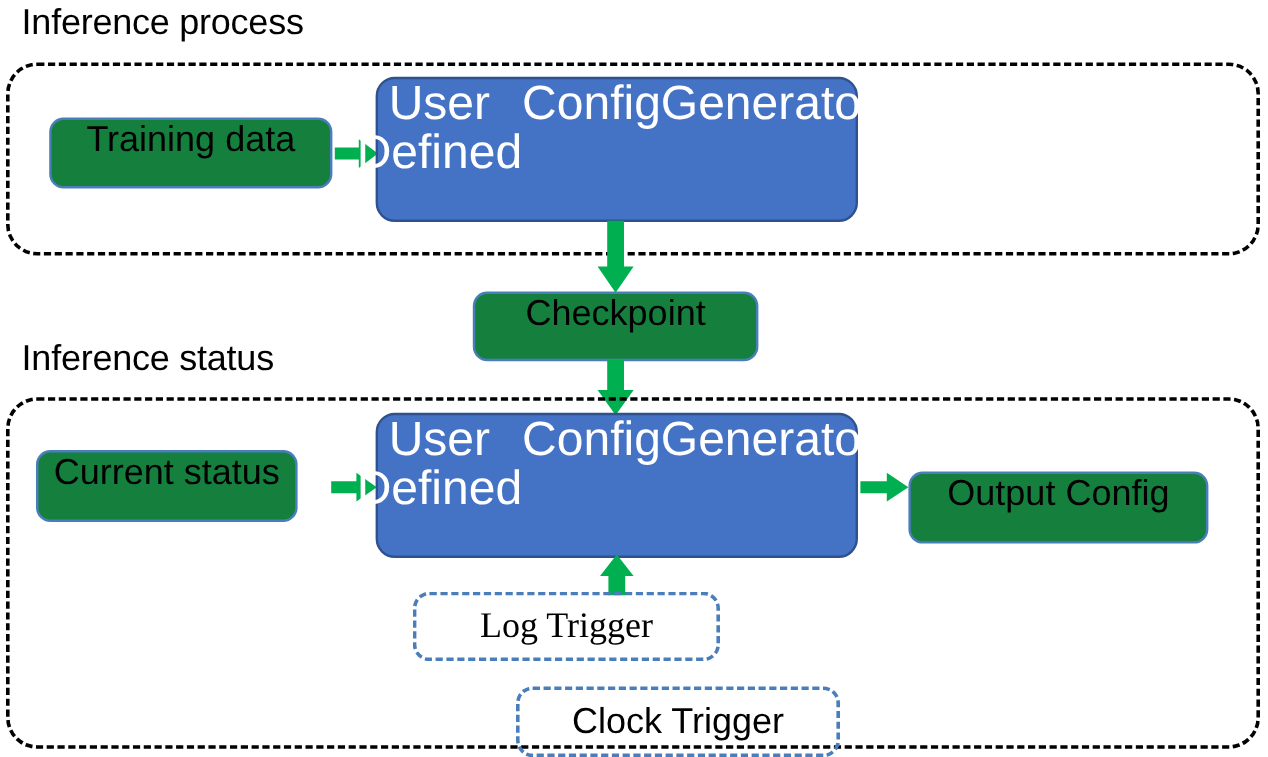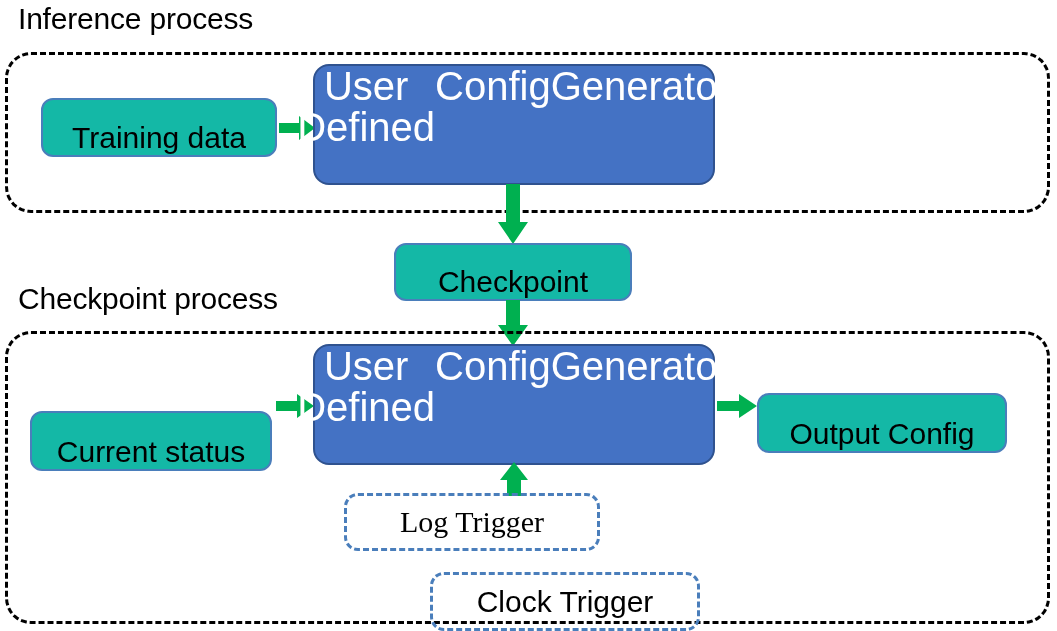--- a/index.html
+++ b/index.html
@@ -52,26 +52,26 @@
     font-size: 40px;
     line-height: 41px;
     text-align: center;
   }
   .node-blue .l1, .node-blue .l2 { display: block; }
 
   
   .node-white {
     position: absolute;
     box-sizing: border-box;
-    background: #14b8a6;
+    background: #15803d;
     border: 2px solid #4A7EBB;
     border-radius: 12px;
     color: #000000;
     display: flex;
-    align-items: flex-end;
+    align-items: flex-start;
     justify-content: center;
     font-size: 30px;
     line-height: 34px;
     text-align: center;
     white-space: nowrap;
   }
 
   
   .node-trigger {
     position: absolute;
@@ -129,25 +129,25 @@
   <div class="node-white" style="left:394px; top:243px; width:238px; height:58px;">
     <span>Checkpoint</span>
   </div>
 
   <div class="arrow" style="left:495px; top:300px; width:36px; height:48px;">
     <svg width="36" height="48" viewBox="0 0 36 48">
       <path d="M11,0 L25,0 L25,25 L33,25 L18,46 L3,25 L11,25 Z" fill="#00B050"></path>
     </svg>
   </div>
 
-  <div class="section-label" style="left:18px; top:282px;">Checkpoint process</div>
+  <div class="section-label" style="left:18px; top:282px;">Inference status</div>
 
   <div class="group-box" style="left:5px; top:331px; width:1045px; height:293px;"></div>
 
-  <div class="node-white" style="left:30px; top:375px; width:242px; height:60px;margin-top:36px;">
+  <div class="node-white" style="left:30px; top:375px; width:218px; height:60px;">
     <span>Current status</span>
   </div>
 
   <div class="arrow" style="left:276px; top:390px; width:40px; height:32px;">
     <svg width="40" height="32" viewBox="0 0 40 32">
       <path d="M0,11 L21,11 L21,4 L38,16 L21,28 L21,21 L0,21 Z" fill="#00B050"></path>
     </svg>
   </div>
 
   <div class="node-blue" style="left:313px; top:344px; width:402px; height:121px;">

